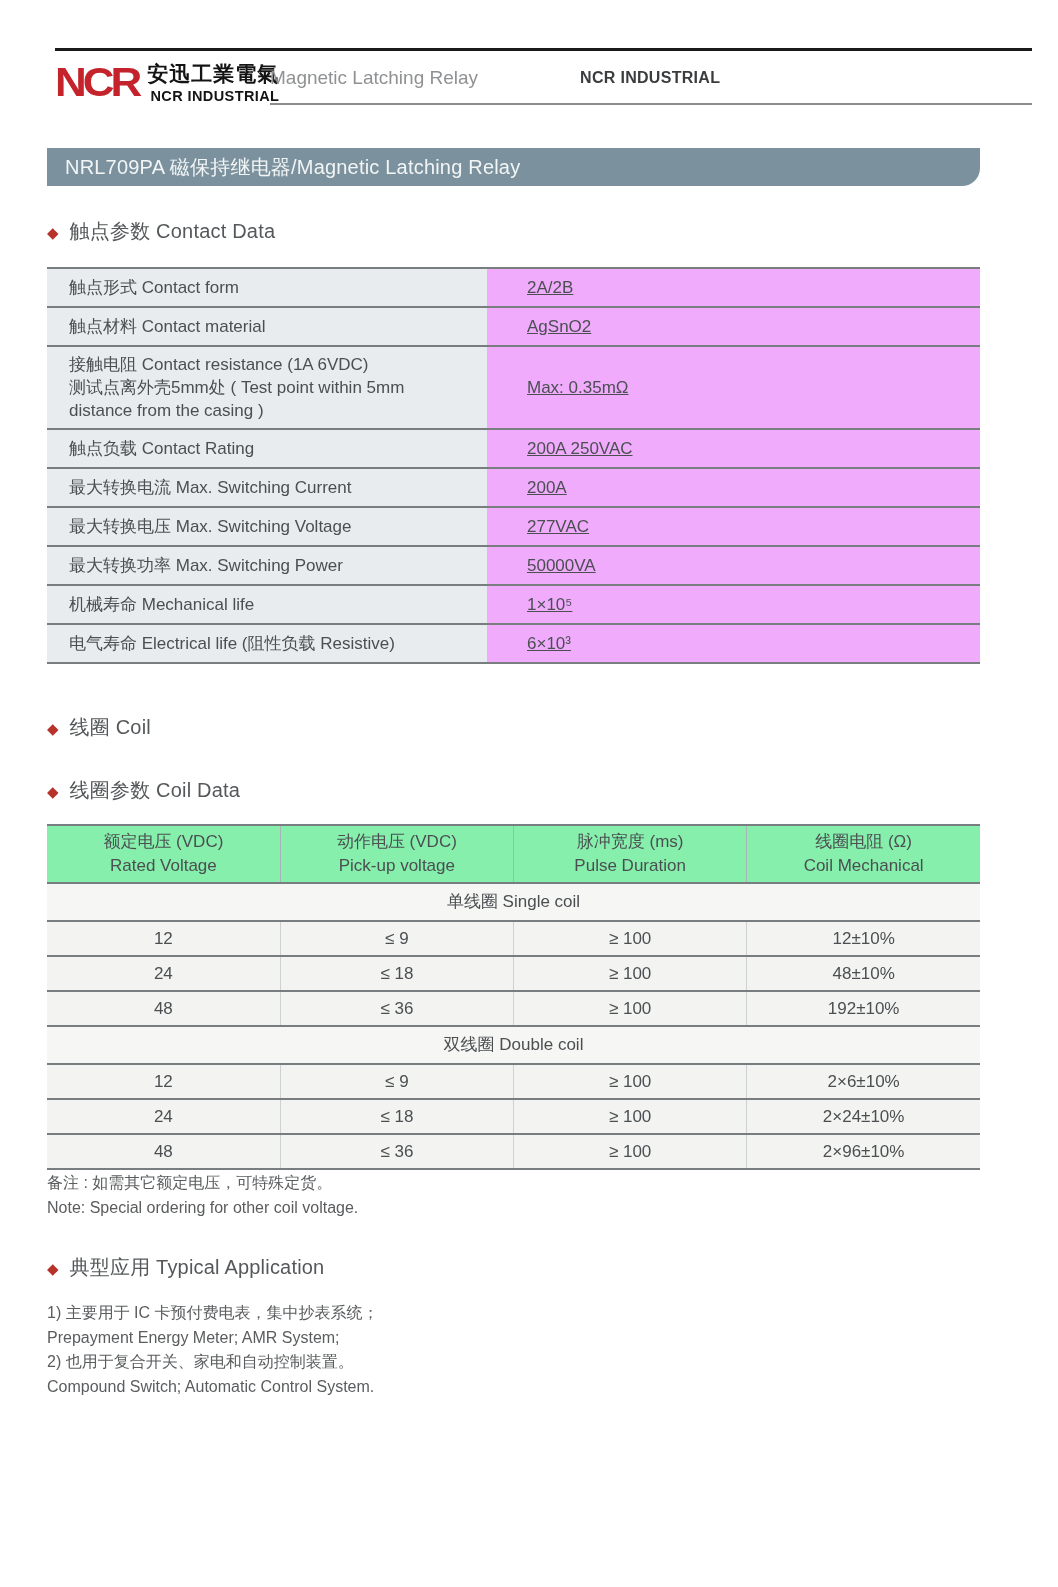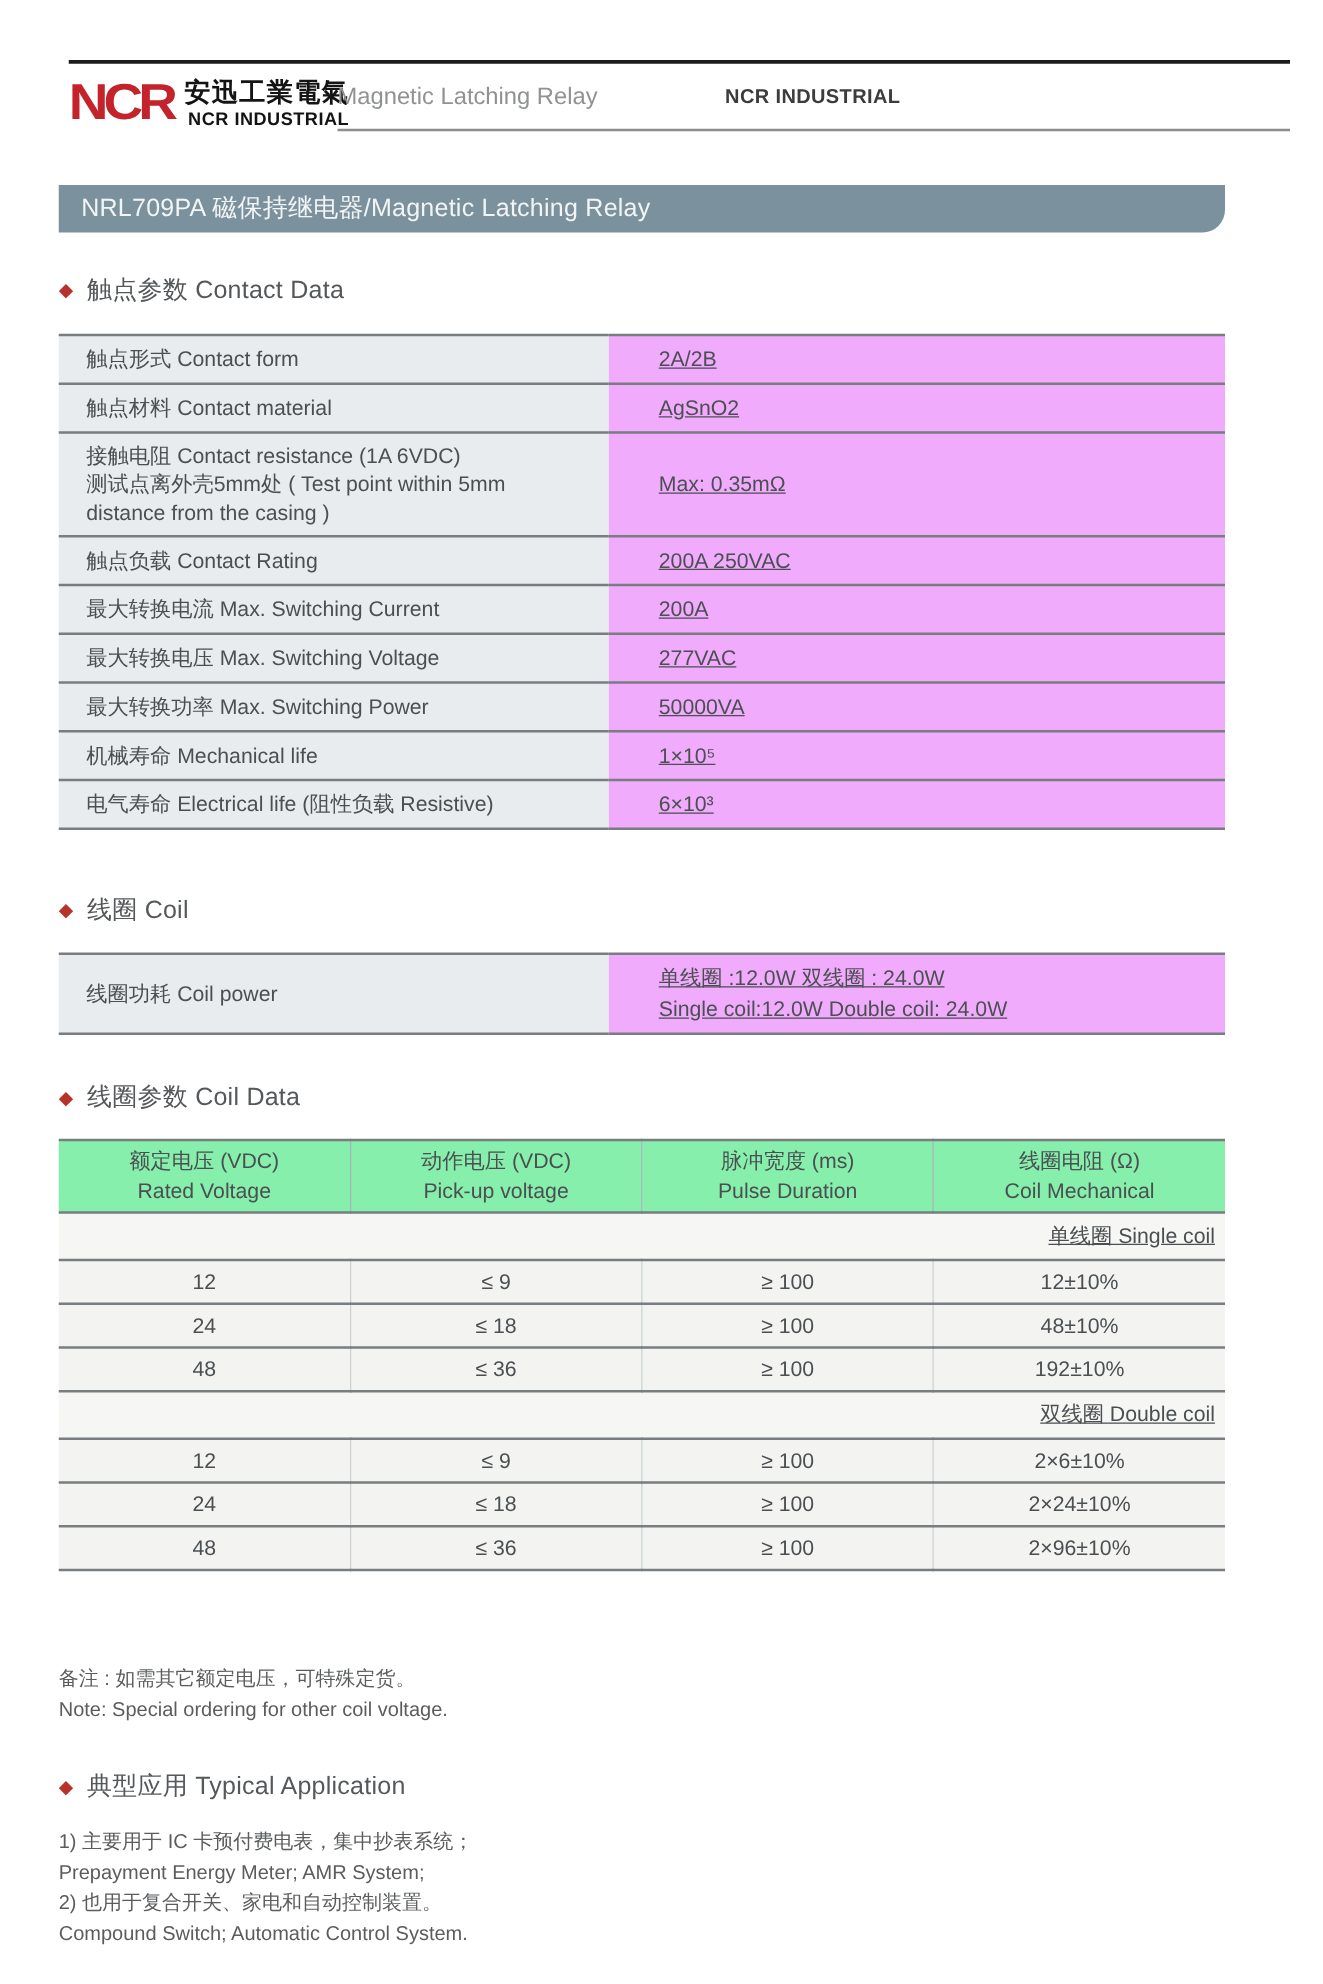--- a/index.html
+++ b/index.html
@@ -58,30 +58,30 @@
   .coil-table { margin-top:21px; }
 
   .coildata-table { margin-top:20px; border-bottom:2px solid #787d80; }
   .coildata-table tr { border-top:2px solid #787d80; }
   .coildata-table th {
     background:#86efac; font-weight:400; font-size:17px; text-align:center;
     padding:4px 0; line-height:24px;
   }
   .coildata-table th + th { border-left:1px solid #a9b3b8; }
   .cd-group td {
-    background:#f6f6f4; text-align:right; font-size:17px;
-    padding:6px 8px 6px 8px; line-height:24px;text-decoration:underline;
+    background:#f6f6f4; text-align:center; font-size:17px;
+    padding:6px 8px 6px 8px; line-height:24px;
   }
   .cd-row td {
     background:#f3f4f2; text-align:center; font-size:17px;
     padding:4px 0; line-height:25px;
   }
   .cd-row td + td { border-left:1px solid #ccd1d4; }
 
-  .note { margin-top:74px; font-size:16px; color:#5a5c5e; line-height:25px; white-space:pre-line; }
+  .note { font-size:16px; color:#5a5c5e; line-height:25px; white-space:pre-line; }
   .app-lines { margin-top:20px; font-size:16px; color:#5a5c5e; line-height:24.5px; }
   .app-line { white-space:nowrap; }
 </style>
 </head>
 <body>
 
 <div class="page">
 
   <div class="header">
     <div class="top-rule"></div>
@@ -150,29 +150,20 @@
         <td class="val">6×10³</td>
       </tr>
     </tbody>
       </table>
 
     <div class="sec sec-coil">
       <span class="diamond">◆</span>
       <span class="sec-title">线圈 Coil</span>
     </div>
 
-    <table class="spec-table coil-table">
-      <tbody>
-          <tr>
-        <td class="lbl">线圈功耗  Coil power</td>
-        <td class="val">单线圈 :12.0W  双线圈 : 24.0W
-Single coil:12.0W  Double coil: 24.0W</td>
-      </tr>
-    </tbody>
-      </table>
 
     <div class="sec sec-coildata">
       <span class="diamond">◆</span>
       <span class="sec-title">线圈参数 Coil Data</span>
     </div>
 
     <table class="coildata-table">
       <colgroup>
           <col style="width:25%">
           <col style="width:25%">

